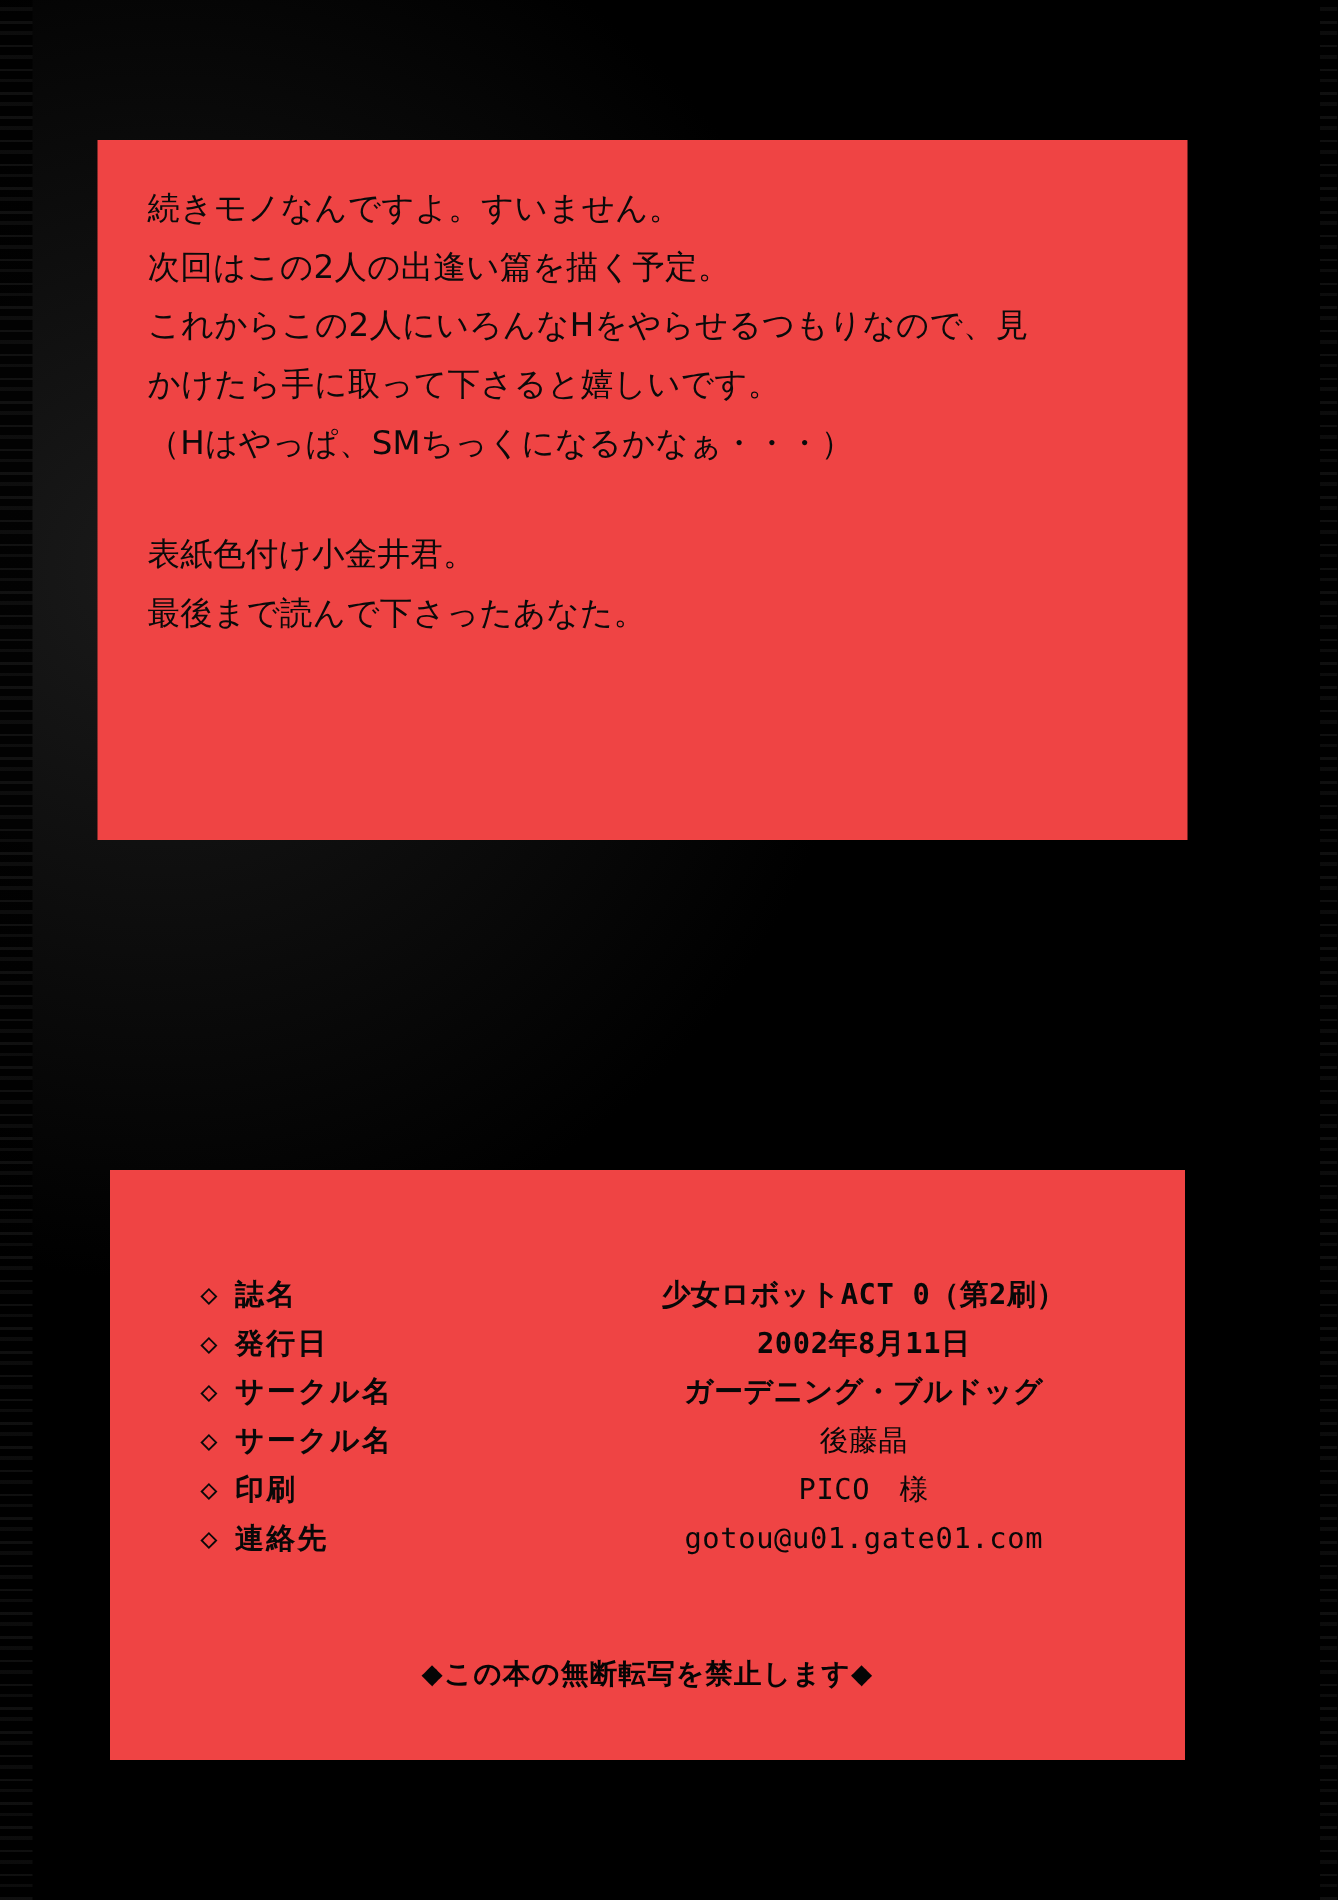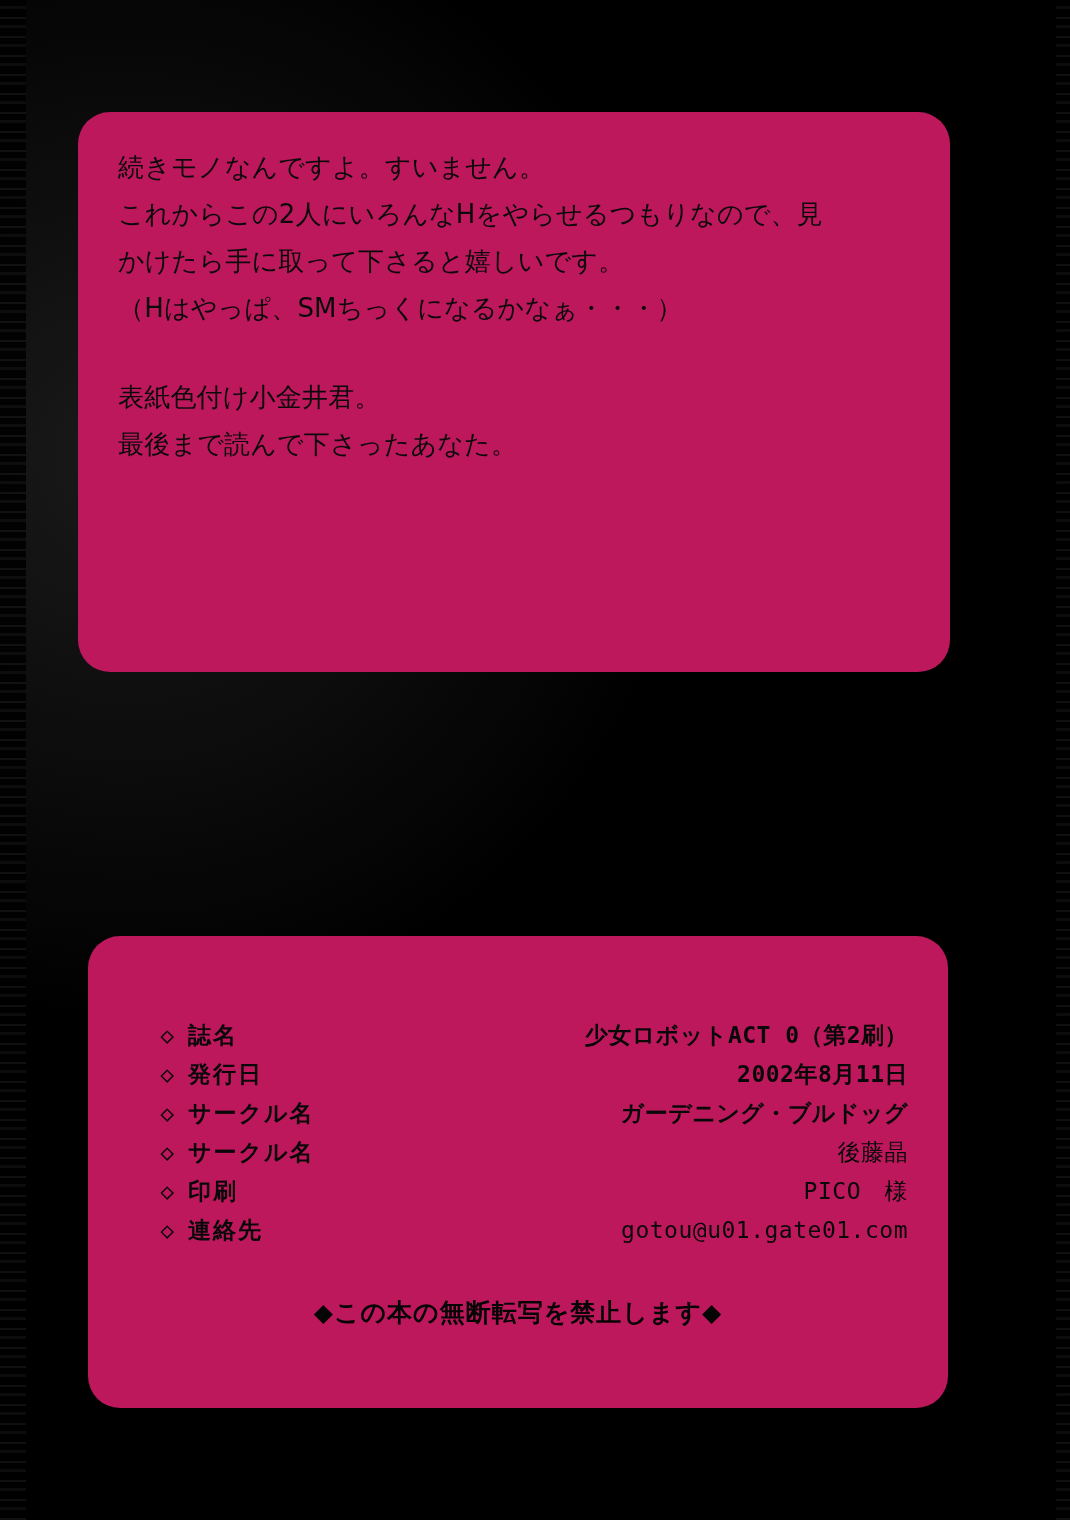--- a/index.html
+++ b/index.html
@@ -40,23 +40,22 @@
   }
   .edge-noise.right {
     left: auto;
     right: 0;
     width: 14px;
   }
 
   
   .panel {
     position: absolute;
-    background: #be185d;
+    background: #ef4444;
     box-sizing: border-box;
-    border-radius: 32px;
   }
   #afterword-panel {
     left: 78px;
     top: 112px;
     width: 872px;
     height: 560px;
     padding: 32px 40px;
   }
   .afterword-line {
     font-family: "DejaVu Sans", sans-serif;
@@ -96,45 +95,46 @@
     padding-right: 14px !important;
     font-size: 20px;
   }
   .col-label {
     padding-right: 26px !important;
     font-weight: bold;
     letter-spacing: 2px;
     width: 260px;
   }
   .col-value {
-    text-align: right;
+    text-align: center;
     letter-spacing: .5px;
   }
   .col-value.bold { font-weight: bold; }
 
   .notice {
-    margin-top: 46px;
+    margin-top: 74px;
     text-align: center;
     font-family: "DejaVu Sans", sans-serif;
-    font-size: 25px;
+    font-size: 22px;
     font-weight: bold;
     color: #050505;
     letter-spacing: 1px;
   }
 </style>
 </head>
 <body>
 
 <div class="page-bg"></div>
 <div class="edge-noise"></div>
 <div class="edge-noise right"></div>
 
 <div class="panel" id="afterword-panel">
   <div class="afterword-block">
     <div class="afterword-line">続きモノなんですよ。すいません。</div>
+    <div class="afterword-line">次回はこの2人の出逢い篇を描く予定。</div>
     <div class="afterword-line">これからこの2人にいろんなHをやらせるつもりなので、見</div>
     <div class="afterword-line">かけたら手に取って下さると嬉しいです。</div>
     <div class="afterword-line">（Hはやっぱ、SMちっくになるかなぁ・・・）</div>
   </div>
 
   <div class="spacer-block"></div>
 
   <div class="afterword-block">
     <div class="afterword-line">表紙色付け小金井君。</div>
     <div class="afterword-line">最後まで読んで下さったあなた。</div>

